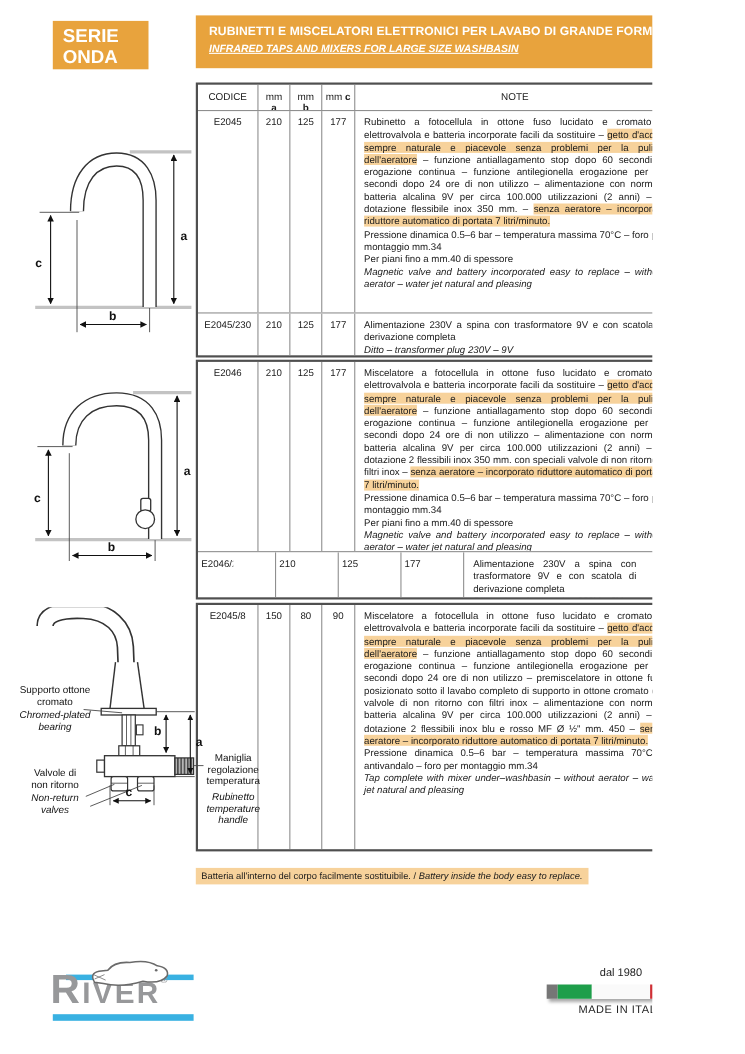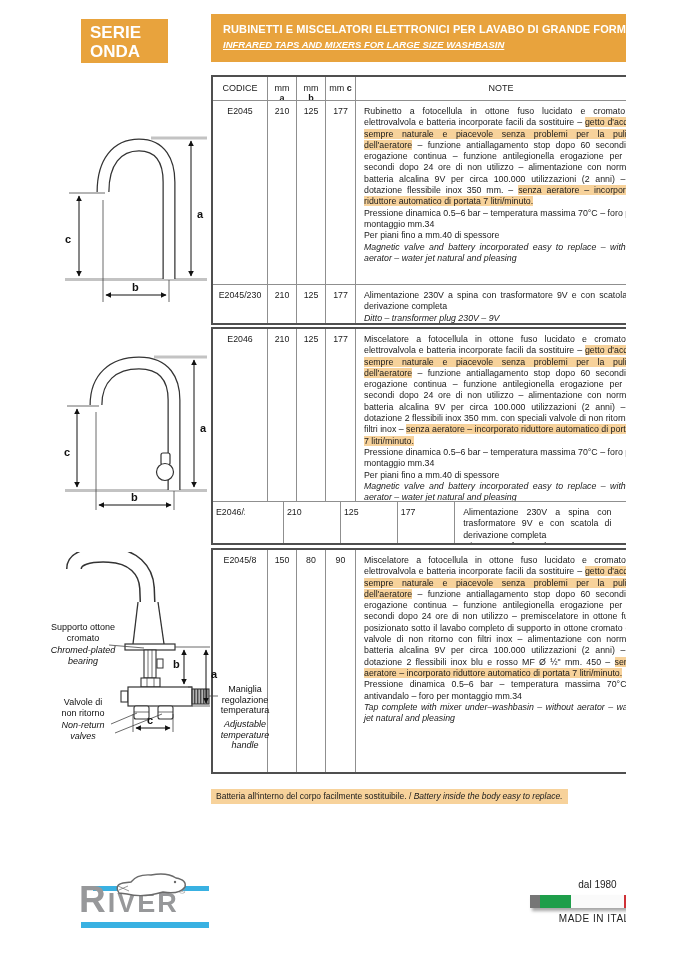--- a/index.html
+++ b/index.html
@@ -1,17 +1,17 @@
 <!DOCTYPE html>
 <html><head>
 <meta charset="utf-8">
 <style>
   html,body{margin:0;padding:0;background:#fff;}
   .page{position:relative;width:593px;height:958px;background:#ffffff;overflow:hidden;
-        font-family:"Liberation Sans","DejaVu Sans",sans-serif;color:#1a1a1a;margin-left:33px;}
+        font-family:"Liberation Sans","DejaVu Sans",sans-serif;color:#1a1a1a;}
   .it{font-style:italic;}
   .hl{background:#f7d29b;}
 
   
   .serie-box{position:absolute;left:48px;top:19px;width:87px;height:44px;background:#e8a33d;
              color:#fff;font-weight:bold;font-size:17px;line-height:19px;padding:4px 0 0 9px;box-sizing:border-box;white-space:pre-line;}
   .banner{position:absolute;left:178px;top:14px;width:459px;height:48px;background:#e8a33d;
           color:#fff;box-sizing:border-box;padding:9px 12px 0 12px;}
   .banner-title{font-weight:bold;font-size:11px;letter-spacing:0.1px;}
   .banner-sub{font-weight:bold;font-style:italic;font-size:9.5px;margin-top:4px;text-decoration:underline;}
@@ -235,21 +235,21 @@
 cromato</div>
   <div class="dlabel lab-chromed">Chromed-plated
 bearing</div>
   <div class="dlabel lab-valvole">Valvole di
 non ritorno</div>
   <div class="dlabel lab-nonreturn">Non-return
 valves</div>
   <div class="dlabel lab-maniglia">Maniglia
 regolazione
 temperatura</div>
-  <div class="dlabel lab-adjustable">Adjustable
+  <div class="dlabel lab-adjustable">Rubinetto
 temperature
 handle</div>
 
   <div class="battery-note"><span>Batteria all'interno del corpo facilmente sostituibile. / </span><span class="it">Battery inside the body easy to replace.</span></div>
 
   <div class="river-logo">
     <div class="river-bar-top"></div>
     <div class="river-bar-bottom"></div>
     <div class="river-text"><span class="r-big">R</span><span class="r-rest">IVER</span><span class="reg">®</span></div>
     <svg class="beaver" width="78" height="30" viewBox="0 0 78 30">

